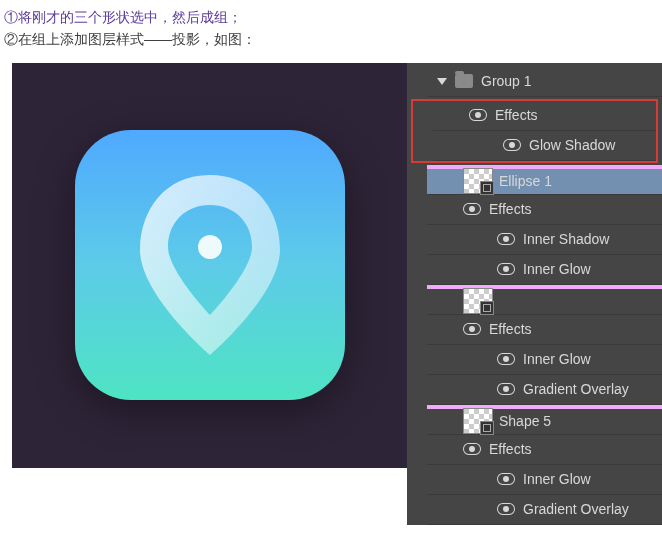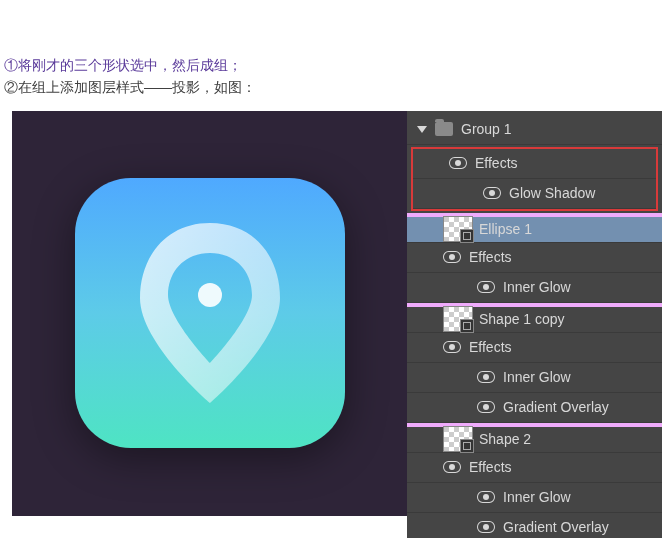--- a/index.html
+++ b/index.html
@@ -1,17 +1,17 @@
 <!DOCTYPE html>
 <html><head>
   <meta charset="utf-8">
   <style>
     * { margin: 0; padding: 0; box-sizing: border-box; }
     body { font-family: -apple-system, Arial, sans-serif; background: #fff; width: 662px; }
-    .instructions { padding: 6px 4px 12px; font-size: 14px; line-height: 1.6; margin-top: 48px; }
+    .instructions { padding: 6px 4px 12px; font-size: 14px; line-height: 1.6; }
     .line1 { color: #5a3a9a; }
     .line2 { color: #404040; }
     .content { display: flex; gap: 0; }
     .canvas-area {
       width: 395px; height: 405px;
       background: #2e2438;
       display: flex; align-items: center; justify-content: center;
       margin-left: 12px;
     }
     .app-icon {
@@ -32,20 +32,21 @@
       background: #454545;
       color: #d8d8d8;
       font-size: 14px;
       padding-top: 4px;
     }
     .row {
       display: flex; align-items: center;
       height: 30px;
       border-bottom: 1px solid #3a3a3a;
       cursor: pointer;
+      margin-left: 20px;
     }
     .row.selected { background: #7390b0; }
     .indent-0 { padding-left: 10px; }
     .indent-1 { padding-left: 36px; }
     .indent-2 { padding-left: 70px; }
     .disclosure {
       width: 0; height: 0;
       border-left: 5px solid transparent;
       border-right: 5px solid transparent;
       border-top: 7px solid #d8d8d8;
@@ -162,47 +163,50 @@
           <div class="thumb-badge"></div>
         </div>
       <span class="layer-label">Ellipse 1</span>
     </div>
     <div class="row indent-1">
       <span class="eye-icon"></span>
       <span class="layer-label">Effects</span>
     </div>
     <div class="row indent-2">
       <span class="eye-icon"></span>
+      <span class="layer-label">Inner Shadow</span>
+    </div>
+    <div class="row indent-2">
+      <span class="eye-icon"></span>
       <span class="layer-label">Inner Glow</span>
     </div>
 
     <div class="row indent-1 divider-heavy">
       <div class="thumb">
           <div class="thumb-badge"></div>
         </div>
-      <span class="layer-label">Shape 1 copy</span>
     </div>
     <div class="row indent-1">
       <span class="eye-icon"></span>
       <span class="layer-label">Effects</span>
     </div>
     <div class="row indent-2">
       <span class="eye-icon"></span>
       <span class="layer-label">Inner Glow</span>
     </div>
     <div class="row indent-2">
       <span class="eye-icon"></span>
       <span class="layer-label">Gradient Overlay</span>
     </div>
 
     <div class="row indent-1 divider-heavy">
       <div class="thumb">
           <div class="thumb-badge"></div>
         </div>
-      <span class="layer-label">Shape 2</span>
+      <span class="layer-label">Shape 5</span>
     </div>
     <div class="row indent-1">
       <span class="eye-icon"></span>
       <span class="layer-label">Effects</span>
     </div>
     <div class="row indent-2">
       <span class="eye-icon"></span>
       <span class="layer-label">Inner Glow</span>
     </div>
     <div class="row indent-2">

